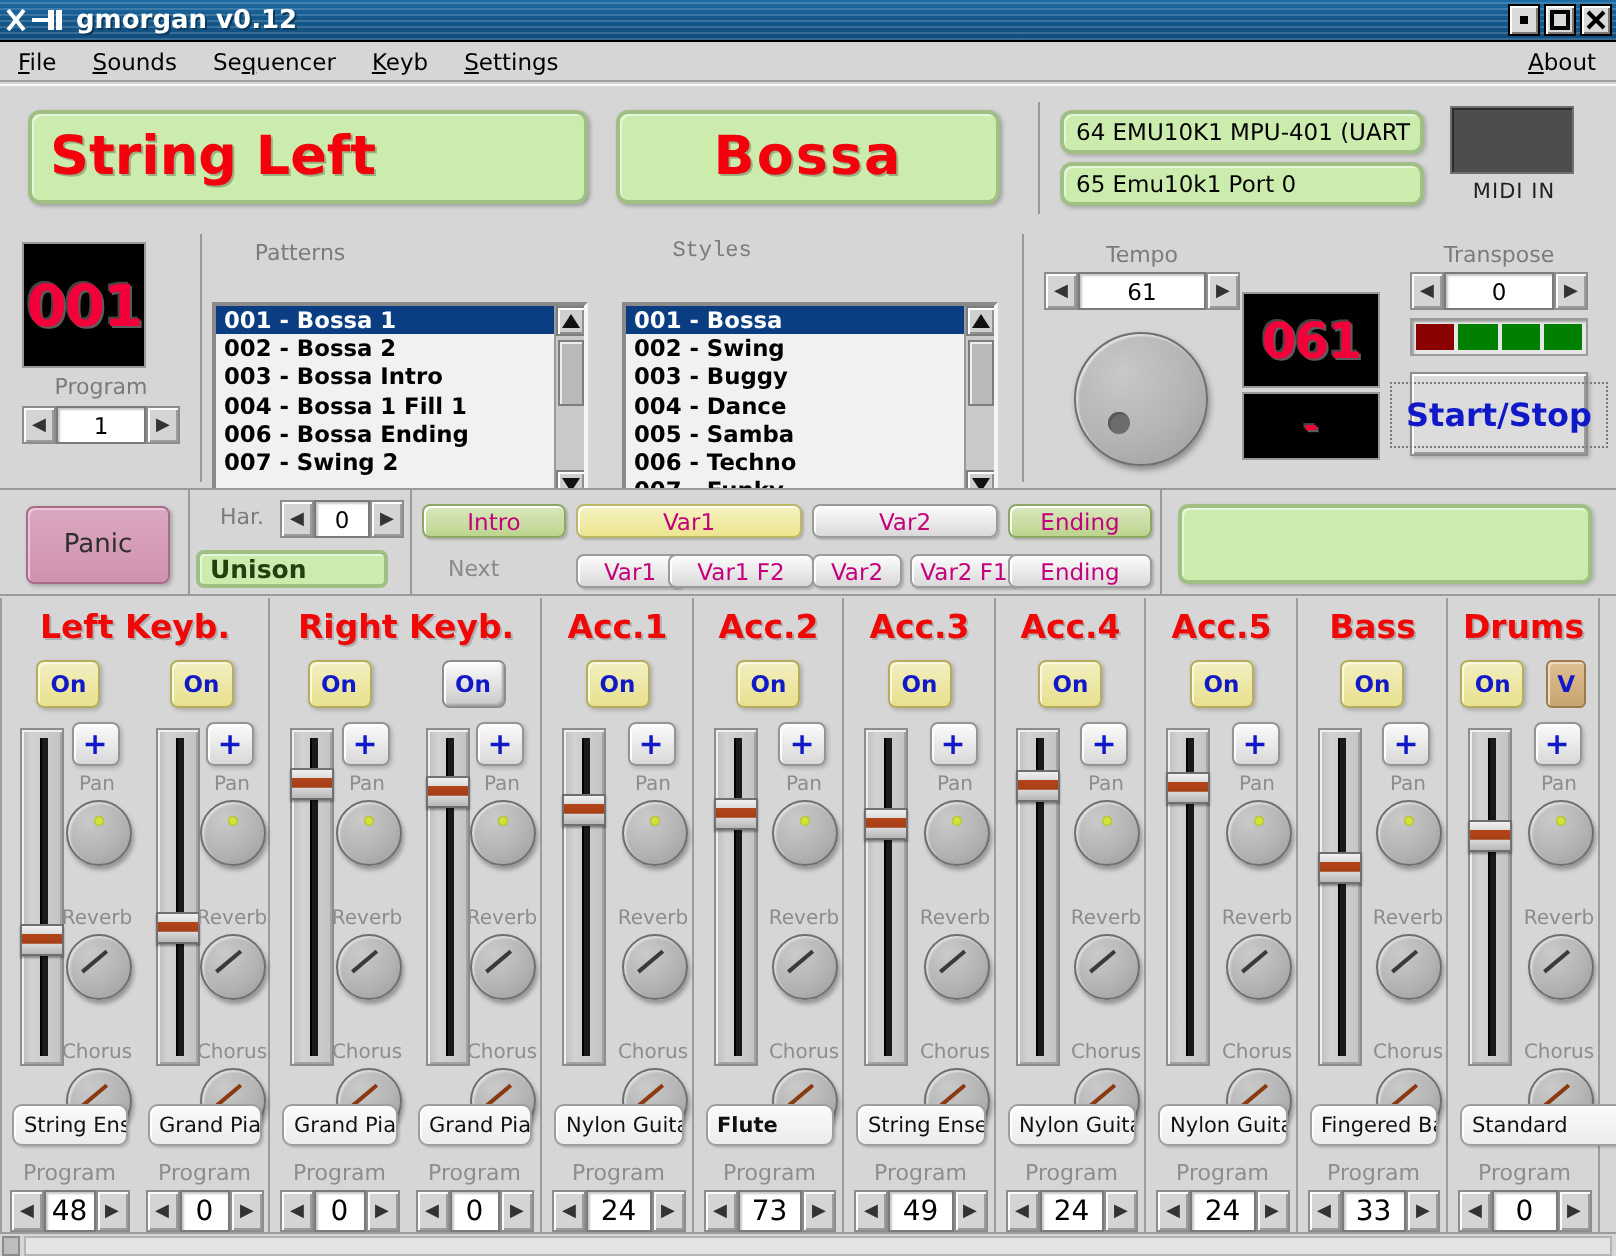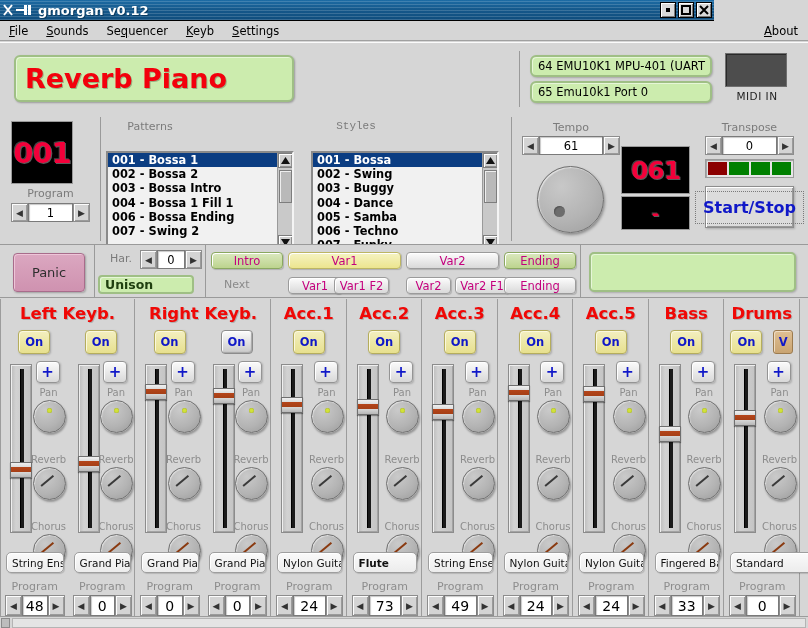--- a/index.html
+++ b/index.html
@@ -7,21 +7,21 @@
   body {
     width:808px; height:628px; overflow:hidden;
     font-family:"DejaVu Sans","Liberation Sans",sans-serif;
     background:#d6d6d6;
     -webkit-font-smoothing:none;
   }
   #app { position:relative; width:808px; height:628px; }
 
   
   .titlebar{
-    position:absolute; left:0; top:0; width:714px; height:21px;
+    position:absolute; left:0; top:0; width:808px; height:21px;
     background:linear-gradient(to bottom,#1d6ca5 0%,#15598c 45%,#0f4d7d 100%);
     display:flex; align-items:center;
     border-bottom:1px solid #000;
   }
   .titlebar::after{
     content:""; position:absolute; left:0; top:0; right:0; bottom:0;
     background-image:repeating-linear-gradient(0deg, rgba(255,255,255,.16) 0 1px, transparent 1px 3px);
     pointer-events:none;
   }
   .wm-icon{ width:34px; height:15px; margin-left:3px; position:relative; z-index:2;
@@ -280,21 +280,24 @@
     <div class="menuitem"><u>F</u>ile</div>
     <div class="menuitem"><u>S</u>ounds</div>
     <div class="menuitem">Se<u>q</u>uencer</div>
     <div class="menuitem"><u>K</u>eyb</div>
     <div class="menuitem"><u>S</u>ettings</div>
     <div class="menuitem menu-right"><u>A</u>bout</div>
   </div>
 
   <div class="row1">
     <div class="lcd lcd-big" id="lcd-sound">
-      <span>Reverb Piano</span>
+      <span>String Left</span>
+    </div>
+    <div class="lcd lcd-big" id="lcd-style">
+      <span>Bossa</span>
     </div>
 
     <div class="midi-box">
       <div class="midi-port" id="midi-port-1">64 EMU10K1 MPU-401 (UART</div>
       <div class="midi-port" id="midi-port-2">65 Emu10k1 Port 0</div>
       <div class="midi-in-wrap">
         <div class="midi-in-led"></div>
         <div class="midi-in-cap">MIDI IN</div>
       </div>
     </div>
@@ -416,21 +419,21 @@
   </div>
   <div class="unison">Unison</div>
   <div class="next-label">Next</div>
 
   <div class="vbtn green" style="left:211px; top:252px; width:72px;">Intro</div>
   <div class="vbtn yellow" style="left:288px; top:252px; width:113px;">Var1</div>
   <div class="vbtn" style="left:406px; top:252px; width:93px;">Var2</div>
   <div class="vbtn green" style="left:504px; top:252px; width:72px;">Ending</div>
 
   <div class="vbtn" style="left:288px; top:277px; width:54px;">Var1</div>
-  <div class="vbtn" style="left:334px; top:277px; width:55px;">Var1 F2</div>
+  <div class="vbtn" style="left:334px; top:277px; width:73px;">Var1 F2</div>
   <div class="vbtn" style="left:406px; top:277px; width:45px;">Var2</div>
   <div class="vbtn" style="left:455px; top:277px; width:54px;">Var2 F1</div>
   <div class="vbtn" style="left:504px; top:277px; width:72px;">Ending</div>
 
   <div class="bigLcdRight"></div>
 
   <div class="mixer" id="mixer">
       <div class="chan" style="left: 0px; width: 135px;">
         <div class="chan-title">Left Keyb.</div>
         <div style="position: absolute; top: 31px; left: 0px; width: 100%; display: flex; justify-content: space-around; align-items: center;">

